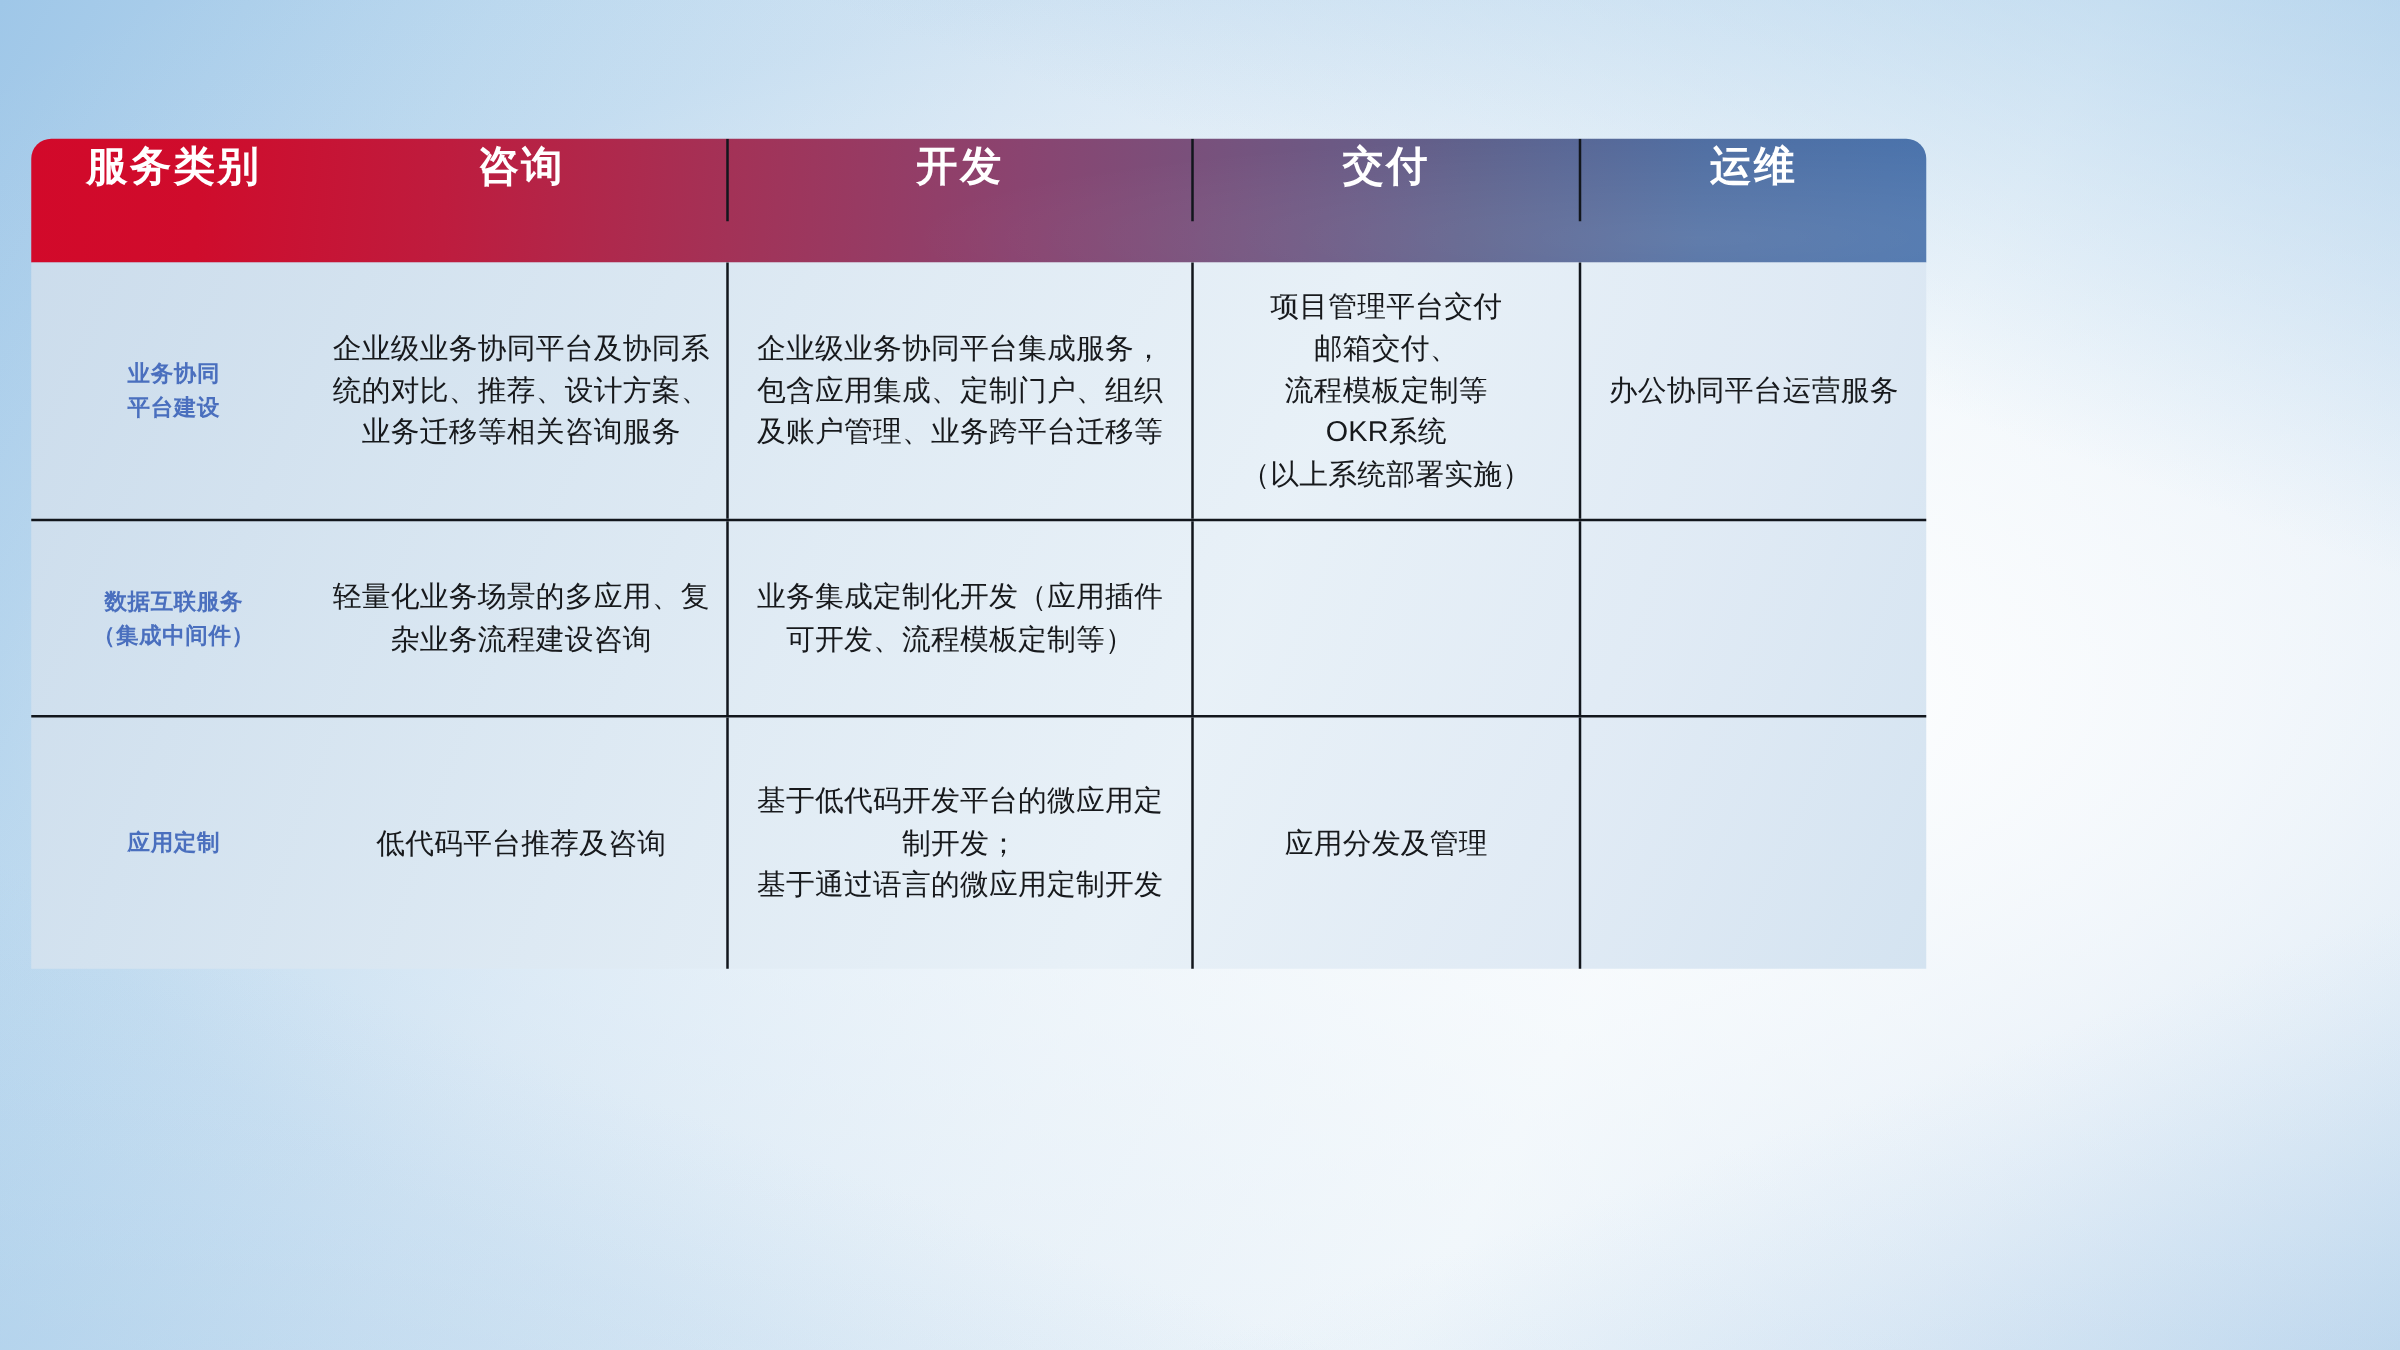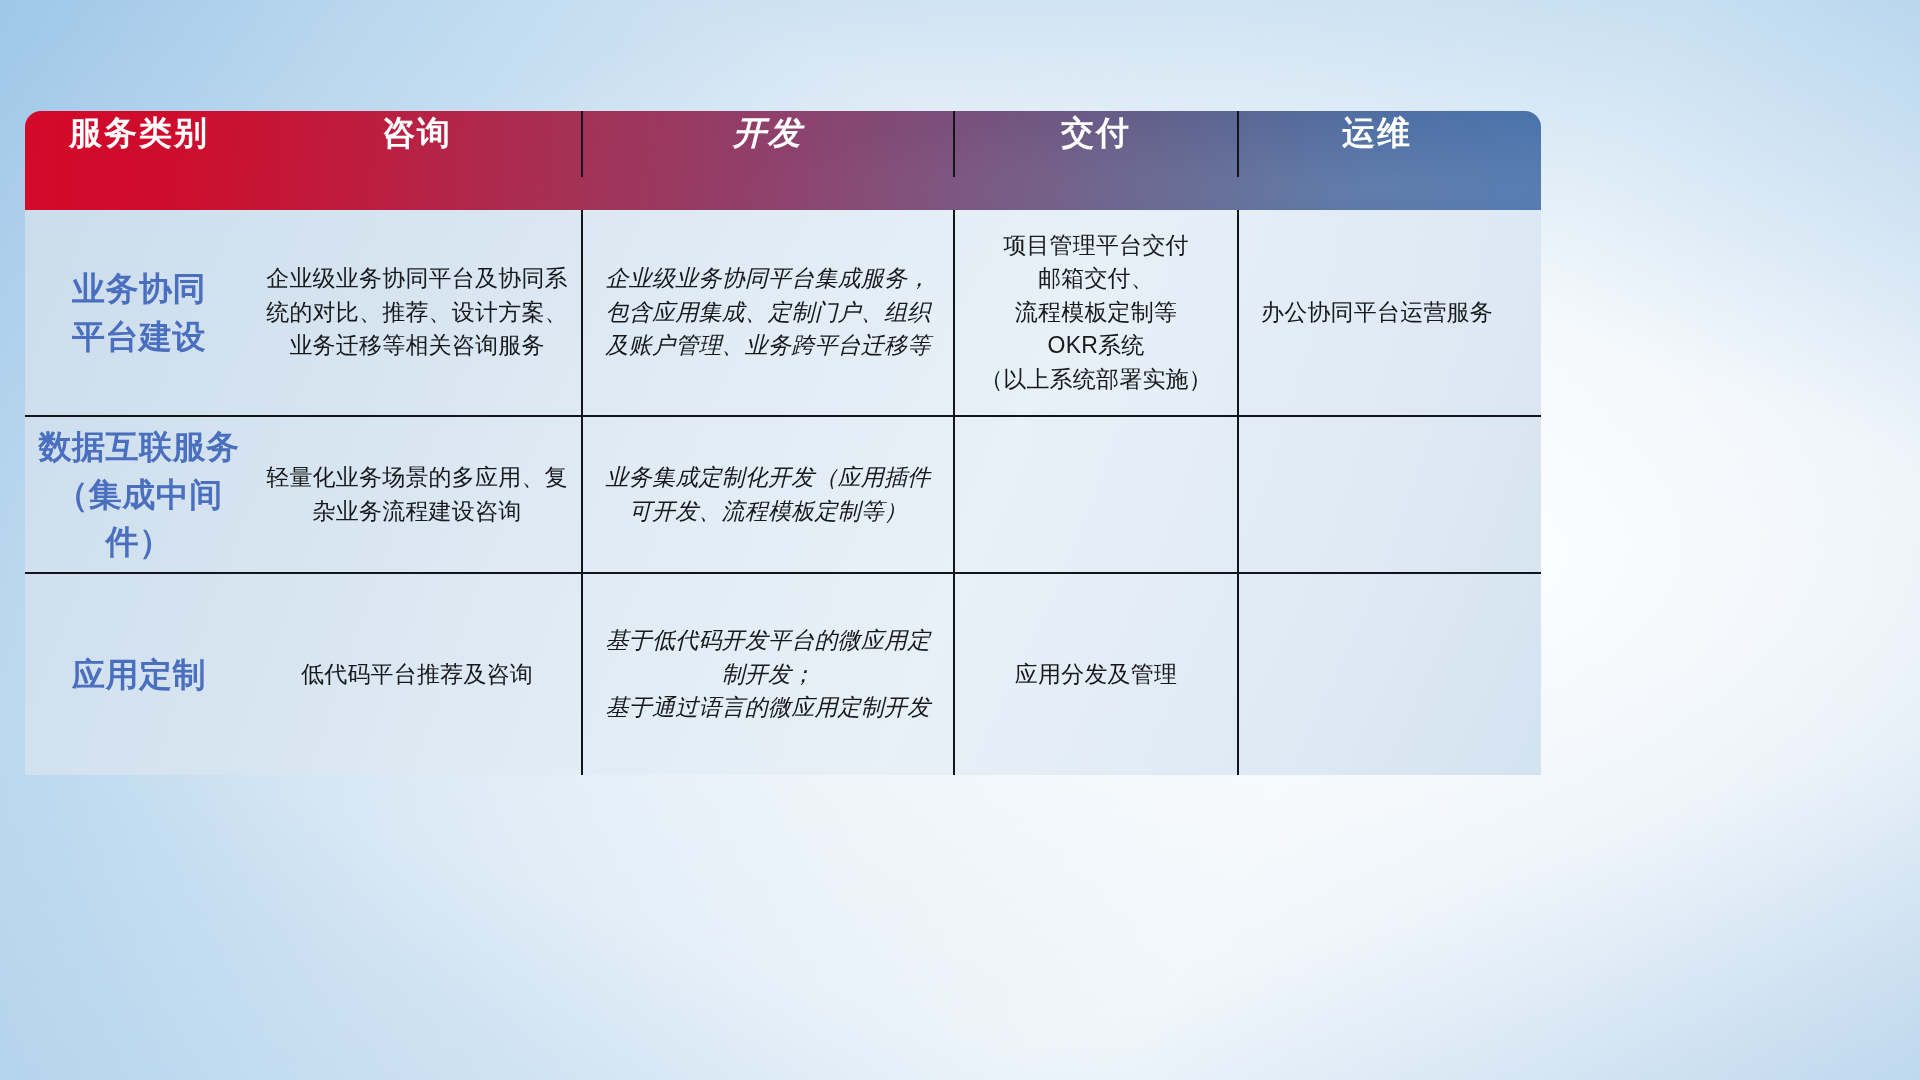--- a/index.html
+++ b/index.html
@@ -109,31 +109,31 @@
     align-items: center;
     justify-content: center;
     text-align: center;
     padding: 6px 12px;
     position: relative;
   }
 
   
   .c0 { width: 228px; }
   .c1 { width: 330px; }
-  .c2 { width: 372px; font-style: italic; }
-  .c3 { width: 284px; }
+  .c2 { width: 372px; }
+  .c3 { width: 310px; }
   .c4 { width: 276px; }
 
   
   .c1, .c2, .c3 { border-right: 2px solid #12161c; }
 
   .label {
     color: #4a6fbe;
     font-weight: 700;
-    font-size: 33px;
+    font-size: 18px;
     line-height: 1.45;
     letter-spacing: 0.5px;
   }
 
   .body-text {
     color: #17191c;
     font-size: 23px;
     line-height: 1.45;
     letter-spacing: 0.2px;
   }

